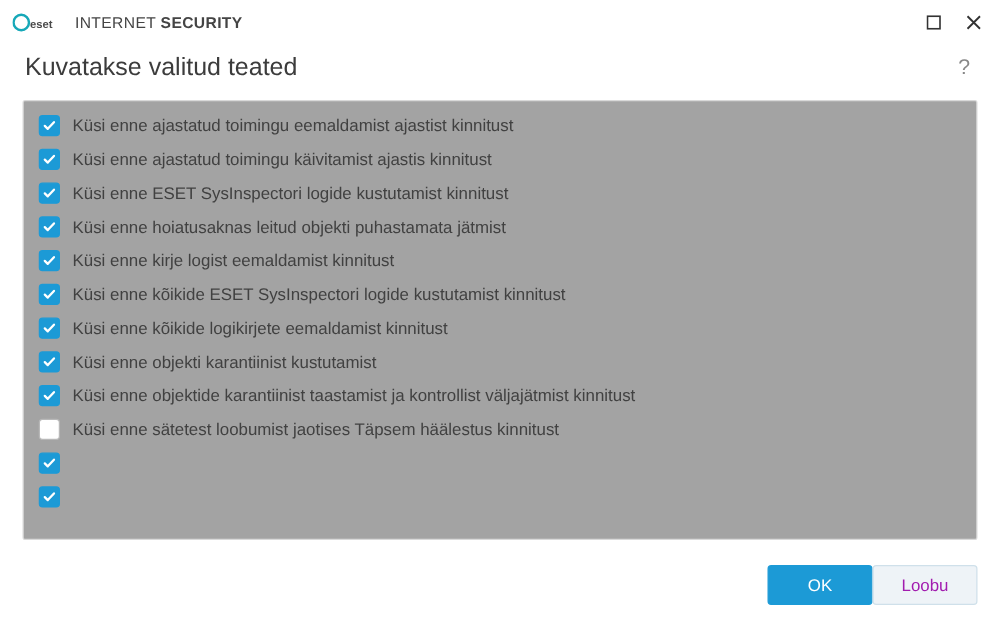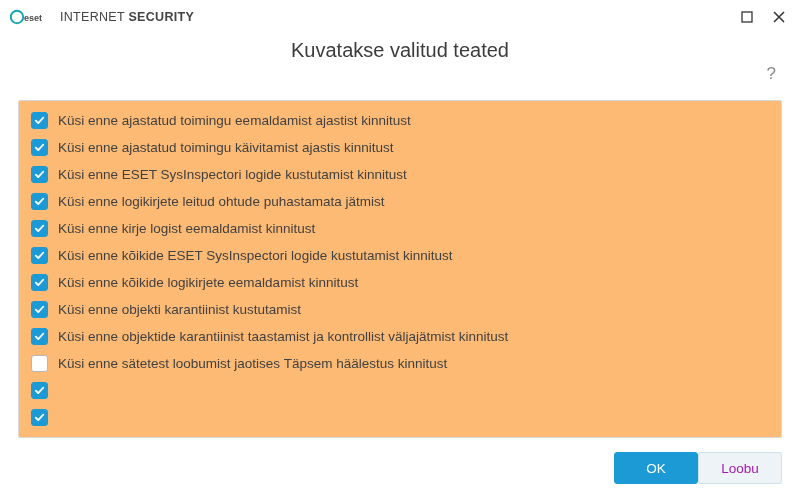--- a/index.html
+++ b/index.html
@@ -18,27 +18,26 @@
     width: 34px; height: 18px; display: flex; align-items: center; justify-content: center;
   }
   .brand-text { font-size: 12.5px; letter-spacing: 0.3px; color: #444; }
   .brand-text .light { font-weight: 400; margin-top: 28px; }
   .brand-text .strong { font-weight: 600; }
   .win-controls { margin-left: auto; display: flex; gap: 18px; padding-right: 4px; }
   .win-btn { width: 14px; height: 14px; display: flex; align-items: center; justify-content: center; cursor: pointer; color: #333; }
   .heading-row {
     display: flex; align-items: center;
     padding: 6px 20px 14px 20px;
-    flex-direction: column;
   }
   .heading { font-size: 20px; color: #3c3c3c; font-weight: 400; }
   .help-btn { margin-left: auto; color: #888; font-size: 17px; cursor: pointer; padding: 2px 4px; }
   .list-wrap {
     margin: 0 18px; border: 1px solid #d9d9d9; border-radius: 2px;
-    height: 352px; position: relative; background: #fdba74;
+    height: 352px; position: relative; background: #a3a3a3;
   }
   .list-scroll {
     height: 100%; overflow-y: scroll; padding: 6px 4px 6px 8px;
   }
   .list-scroll::-webkit-scrollbar { width: 12px; }
   .list-scroll::-webkit-scrollbar-track { background: #f6f6f6; }
   .list-scroll::-webkit-scrollbar-thumb { background: #c8c8c8; border-radius: 6px; }
   .row {
     display: flex; align-items: center; gap: 10px;
     padding: 5px 4px; font-size: 13.5px; color: #414141;
@@ -123,21 +122,21 @@
           </svg>
         </span>
         <span>Küsi enne ESET SysInspectori logide kustutamist kinnitust</span>
       </div>
       <div class="row">
         <span class="cb checked">
           <svg width="11" height="11" viewBox="0 0 12 12">
             <path d="M2 6.2 L4.6 8.8 L10 3" stroke="#fff" stroke-width="2" fill="none" stroke-linecap="round" stroke-linejoin="round"></path>
           </svg>
         </span>
-        <span>Küsi enne logikirjete leitud ohtude puhastamata jätmist</span>
+        <span>Küsi enne hoiatusaknas leitud objekti puhastamata jätmist</span>
       </div>
       <div class="row">
         <span class="cb checked">
           <svg width="11" height="11" viewBox="0 0 12 12">
             <path d="M2 6.2 L4.6 8.8 L10 3" stroke="#fff" stroke-width="2" fill="none" stroke-linecap="round" stroke-linejoin="round"></path>
           </svg>
         </span>
         <span>Küsi enne kirje logist eemaldamist kinnitust</span>
       </div>
       <div class="row">

